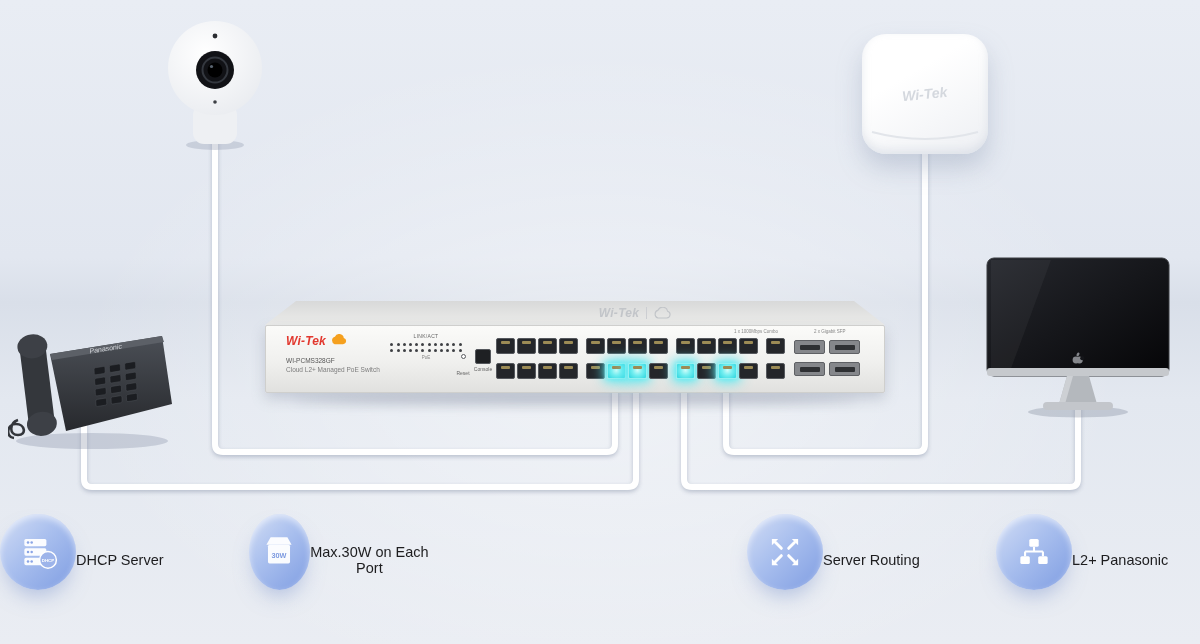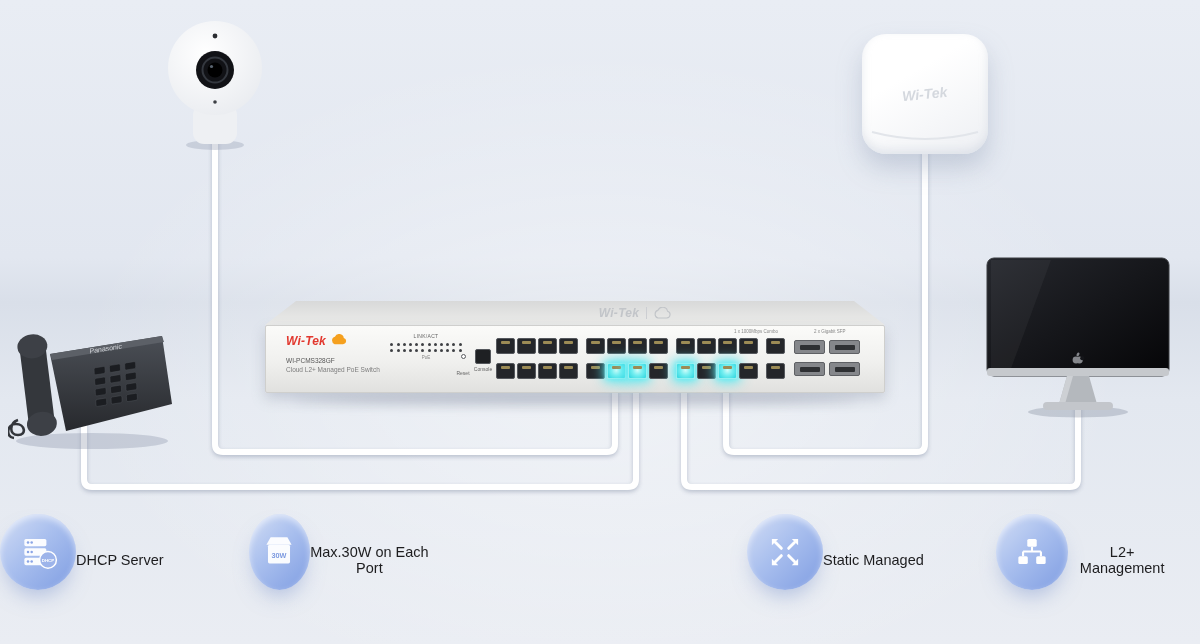--- a/index.html
+++ b/index.html
@@ -347,29 +347,29 @@
             <line x1="23.5" y1="23.5" x2="29" y2="29"></line>
         </g>
         <g fill="#fff">
           <polygon points="7.5,13.5 7.5,7.5 13.5,7.5"></polygon>
           <polygon points="26.5,7.5 32.5,7.5 32.5,13.5"></polygon>
           <polygon points="7.5,26.5 7.5,32.5 13.5,32.5"></polygon>
           <polygon points="32.5,26.5 32.5,32.5 26.5,32.5"></polygon>
         </g>
       </svg>
     </div>
-    <div class="feature-label">Static Managed</div>
+    <div class="feature-label">Server Routing</div>
   </div>
 
   <div class="feature" style="left:996px;">
     <div class="feature-circle">
       <svg width="42" height="42" viewBox="0 0 40 40">
         <path d="M20,15 V19.5 M11.5,19.5 H28.5 M11.5,19.5 V24 M28.5,19.5 V24" stroke="#fff" stroke-width="2" fill="none"></path>
         <g fill="#fff">
           <rect x="15.5" y="7.5" width="9" height="7.5" rx="1.5"></rect>
           <rect x="7" y="24" width="9" height="7.5" rx="1.5"></rect>
           <rect x="24" y="24" width="9" height="7.5" rx="1.5"></rect>
         </g>
       </svg>
     </div>
-    <div class="feature-label">L2+ Management</div>
+    <div class="feature-label">L2+ Panasonic</div>
   </div>
 </div>
 
 </body></html>

